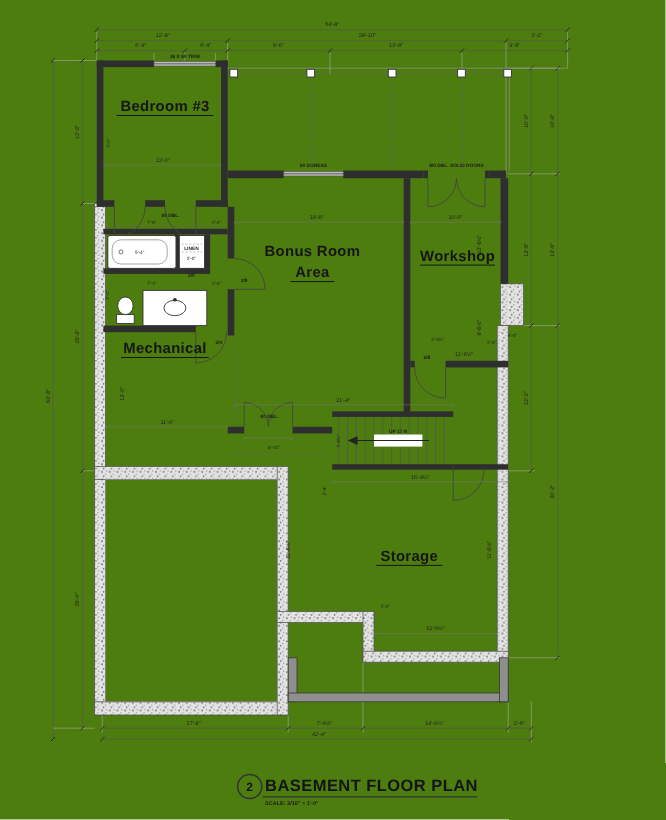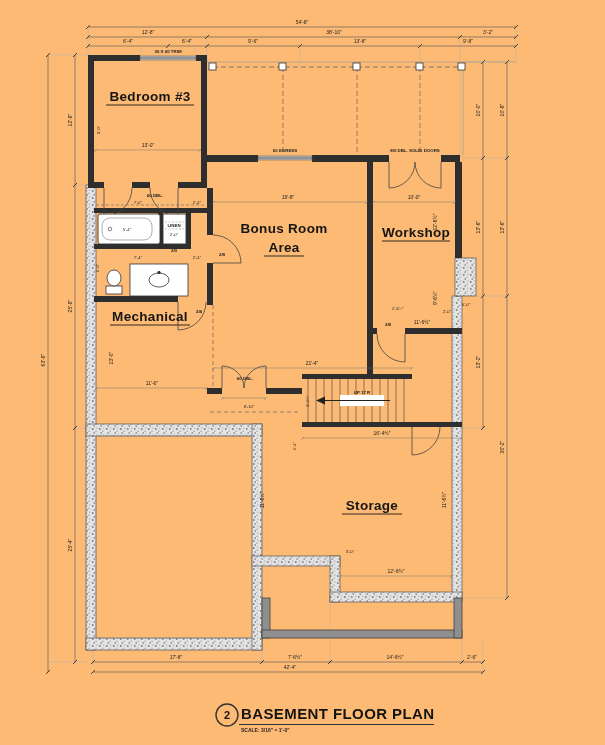--- a/index.html
+++ b/index.html
@@ -1,16 +1,16 @@
 <!DOCTYPE html>
 <html><head>
 <meta charset="utf-8">
 <style>
   html,body{margin:0;padding:0;background:#ffffff;}
-  .stage{position:relative;width:605px;height:745px;background:#fdba74;overflow:hidden;
+  .stage{position:relative;width:605px;height:745px;background:#4d7c0f;overflow:hidden;
          font-family:"Liberation Sans", sans-serif;}
   svg text{font-family:"Liberation Sans", sans-serif;fill:#222;}
   .dimtxt{font-size:5px;}
   .dimtxt4{font-size:4.2px;}
   .roomlbl{font-size:13.5px;font-weight:bold;letter-spacing:.3px;fill:#161616;}
   .notetxt{font-size:4.4px;font-weight:bold;fill:#1c1c1c;}
   .ttl{font-size:15px;font-weight:bold;letter-spacing:.4px;fill:#141414;}
   .scl{font-size:5px;font-weight:bold;fill:#1c1c1c;}
   .num{font-size:11px;font-weight:bold;fill:#141414;}
 </style>

